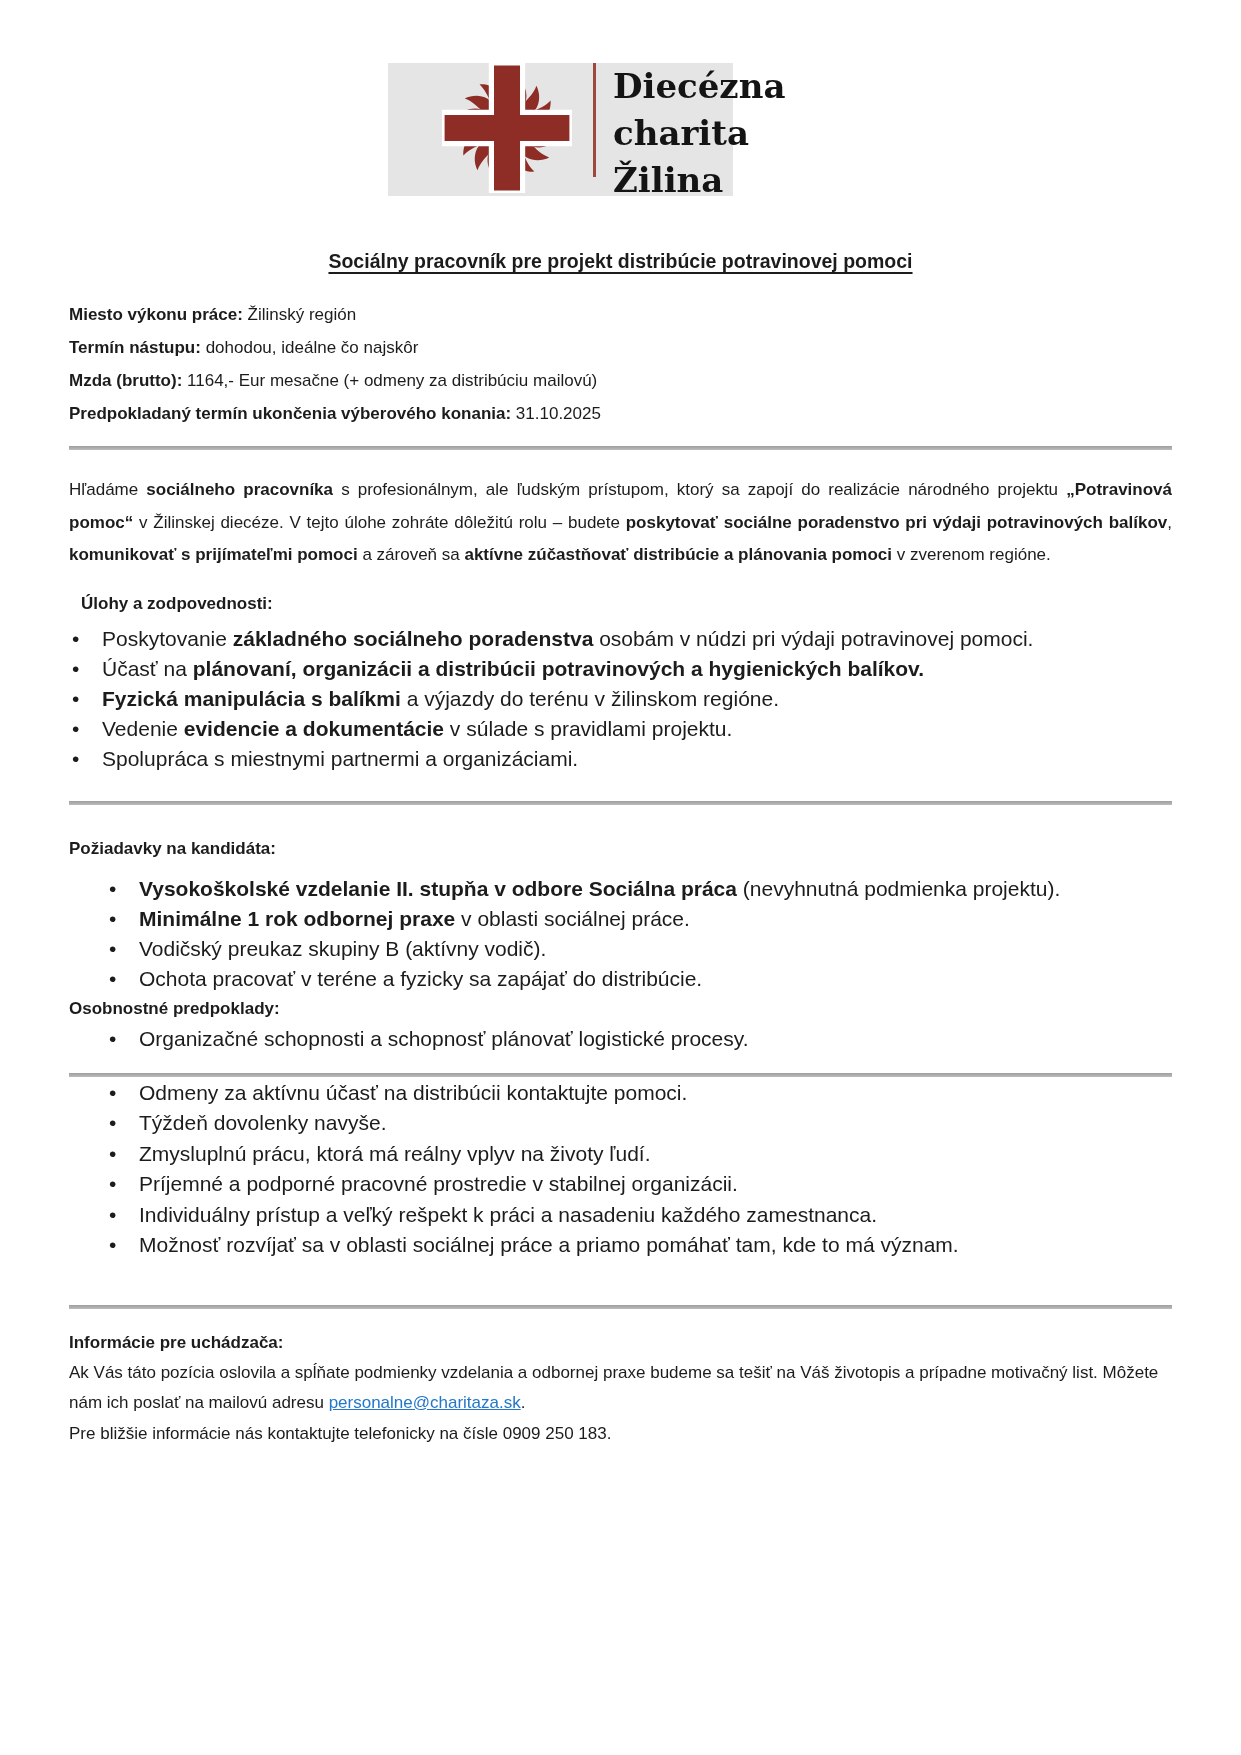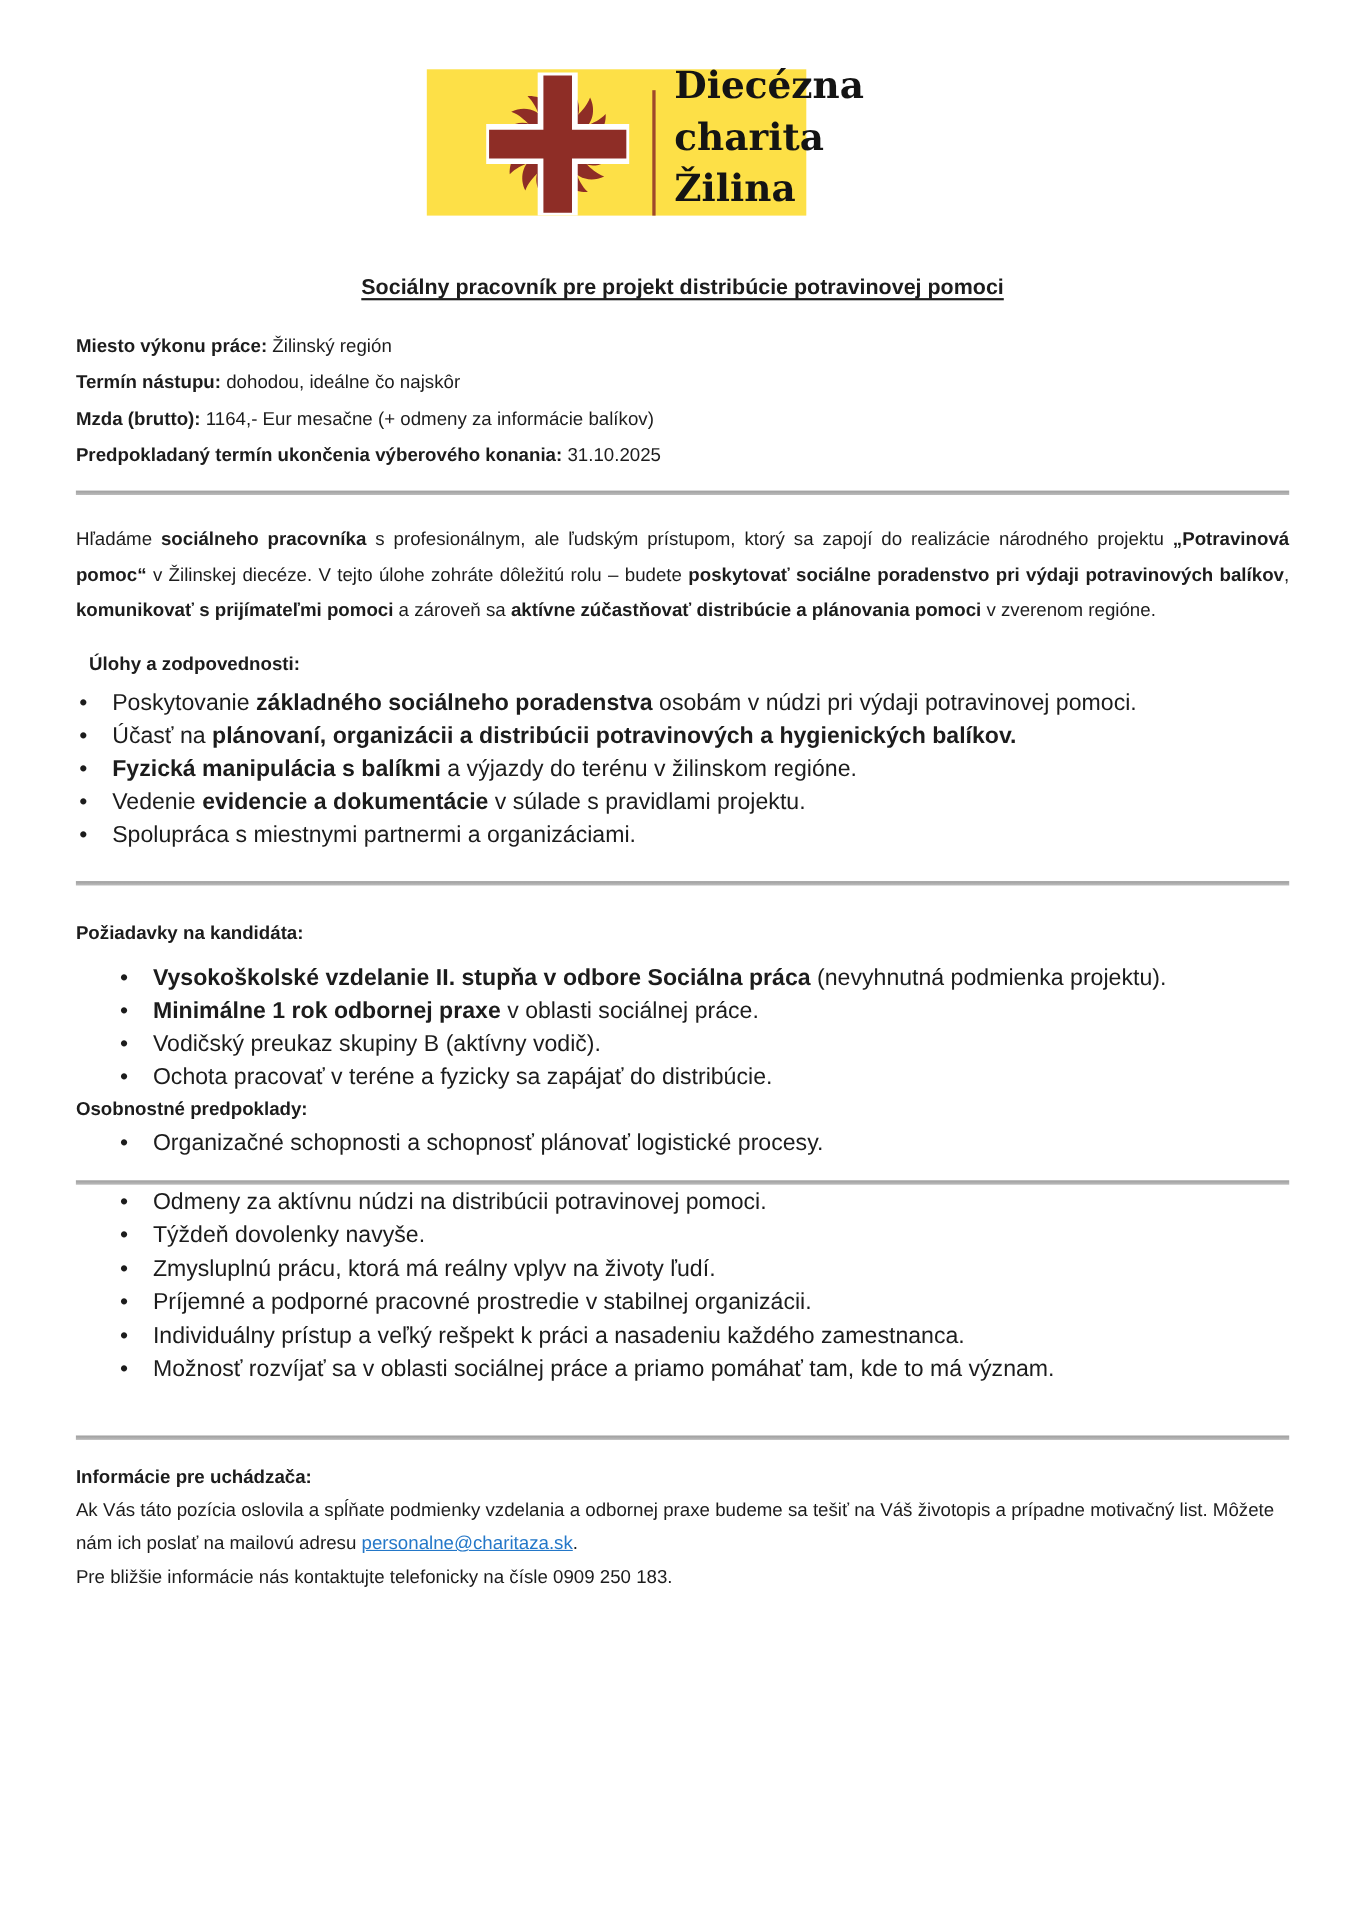--- a/index.html
+++ b/index.html
@@ -14,22 +14,22 @@
     width:1241px;height:1755px;overflow:hidden;background:#ffffff;
     font-family:"Liberation Sans","DejaVu Sans",sans-serif;
     color:var(--text);
   }
   .page{padding:63px 69px 0 69px;width:1241px;height:1755px;}
   .b{font-weight:700;}
 
   
   .logo-block{
     margin-left:319px;width:345px;height:133px;
-    background:#fde047;
-    display:flex;align-items:flex-end;
+    background:#e5e5e5;
+    display:flex;align-items:flex-start;
     color:var(--brand-red);
   }
   .logo-mark{flex:0 0 auto;margin-left:54px;}
   .logo-vline{width:3px;height:114px;background:var(--brand-red);opacity:.85;margin:0 17px 0 21px;flex:0 0 auto;}
   .logo-text{
     font-family:"DejaVu Serif","Liberation Serif",serif;
     font-weight:700;font-size:34px;line-height:47px;color:#141414;
     white-space:nowrap;
   }
 
@@ -103,21 +103,21 @@
       <div>charita</div>
       <div>Žilina</div>
     </div>
   </div>
 
   <div class="doc-title">Sociálny pracovník pre projekt distribúcie potravinovej pomoci</div>
 
   <div class="details">
       <div><span class="b">Miesto výkonu práce:</span><span> Žilinský región</span></div>
       <div><span class="b">Termín nástupu:</span><span> dohodou, ideálne čo najskôr</span></div>
-      <div><span class="b">Mzda (brutto):</span><span> 1164,- Eur mesačne (+ odmeny za informácie balíkov)</span></div>
+      <div><span class="b">Mzda (brutto):</span><span> 1164,- Eur mesačne (+ odmeny za distribúciu mailovú)</span></div>
       <div><span class="b">Predpokladaný termín ukončenia výberového konania:</span><span> 31.10.2025</span></div>
     </div>
 
   <div class="divider d1"></div>
 
   <p class="intro"><span>Hľadáme </span><span class="b">sociálneho pracovníka</span><span> s profesionálnym, ale ľudským prístupom, ktorý sa zapojí do realizácie národného projektu </span><span class="b">„Potravinová pomoc“</span><span> v Žilinskej diecéze. V tejto úlohe zohráte dôležitú rolu – budete </span><span class="b">poskytovať sociálne poradenstvo pri výdaji potravinových balíkov</span><span>, </span><span class="b">komunikovať s prijímateľmi pomoci</span><span> a zároveň sa </span><span class="b">aktívne zúčastňovať distribúcie a plánovania pomoci</span><span> v zverenom regióne.</span></p>
 
   <h2 class="sec-heading mt-tasks">Úlohy a zodpovednosti:</h2>
   <ul class="l1">
       <li><span>Poskytovanie </span><span class="b">základného sociálneho poradenstva</span><span> osobám v núdzi pri výdaji potravinovej pomoci.</span></li>
@@ -138,21 +138,21 @@
     </ul>
 
   <h2 class="sec-heading mt-personal">Osobnostné predpoklady:</h2>
   <ul class="l2">
       <li><span>Organizačné schopnosti a schopnosť plánovať logistické procesy.</span></li>
     </ul>
 
   <div class="divider d3"></div>
 
   <ul class="l2 list-benefits">
-      <li><span>Odmeny za aktívnu núdzi na distribúcii potravinovej pomoci.</span></li>
+      <li><span>Odmeny za aktívnu účasť na distribúcii kontaktujte pomoci.</span></li>
       <li><span>Týždeň dovolenky navyše.</span></li>
       <li><span>Zmysluplnú prácu, ktorá má reálny vplyv na životy ľudí.</span></li>
       <li><span>Príjemné a podporné pracovné prostredie v stabilnej organizácii.</span></li>
       <li><span>Individuálny prístup a veľký rešpekt k práci a nasadeniu každého zamestnanca.</span></li>
       <li><span>Možnosť rozvíjať sa v oblasti sociálnej práce a priamo pomáhať tam, kde to má význam.</span></li>
     </ul>
 
   <div class="divider d4"></div>
 
   <h2 class="sec-heading mt-info">Informácie pre uchádzača:</h2>

